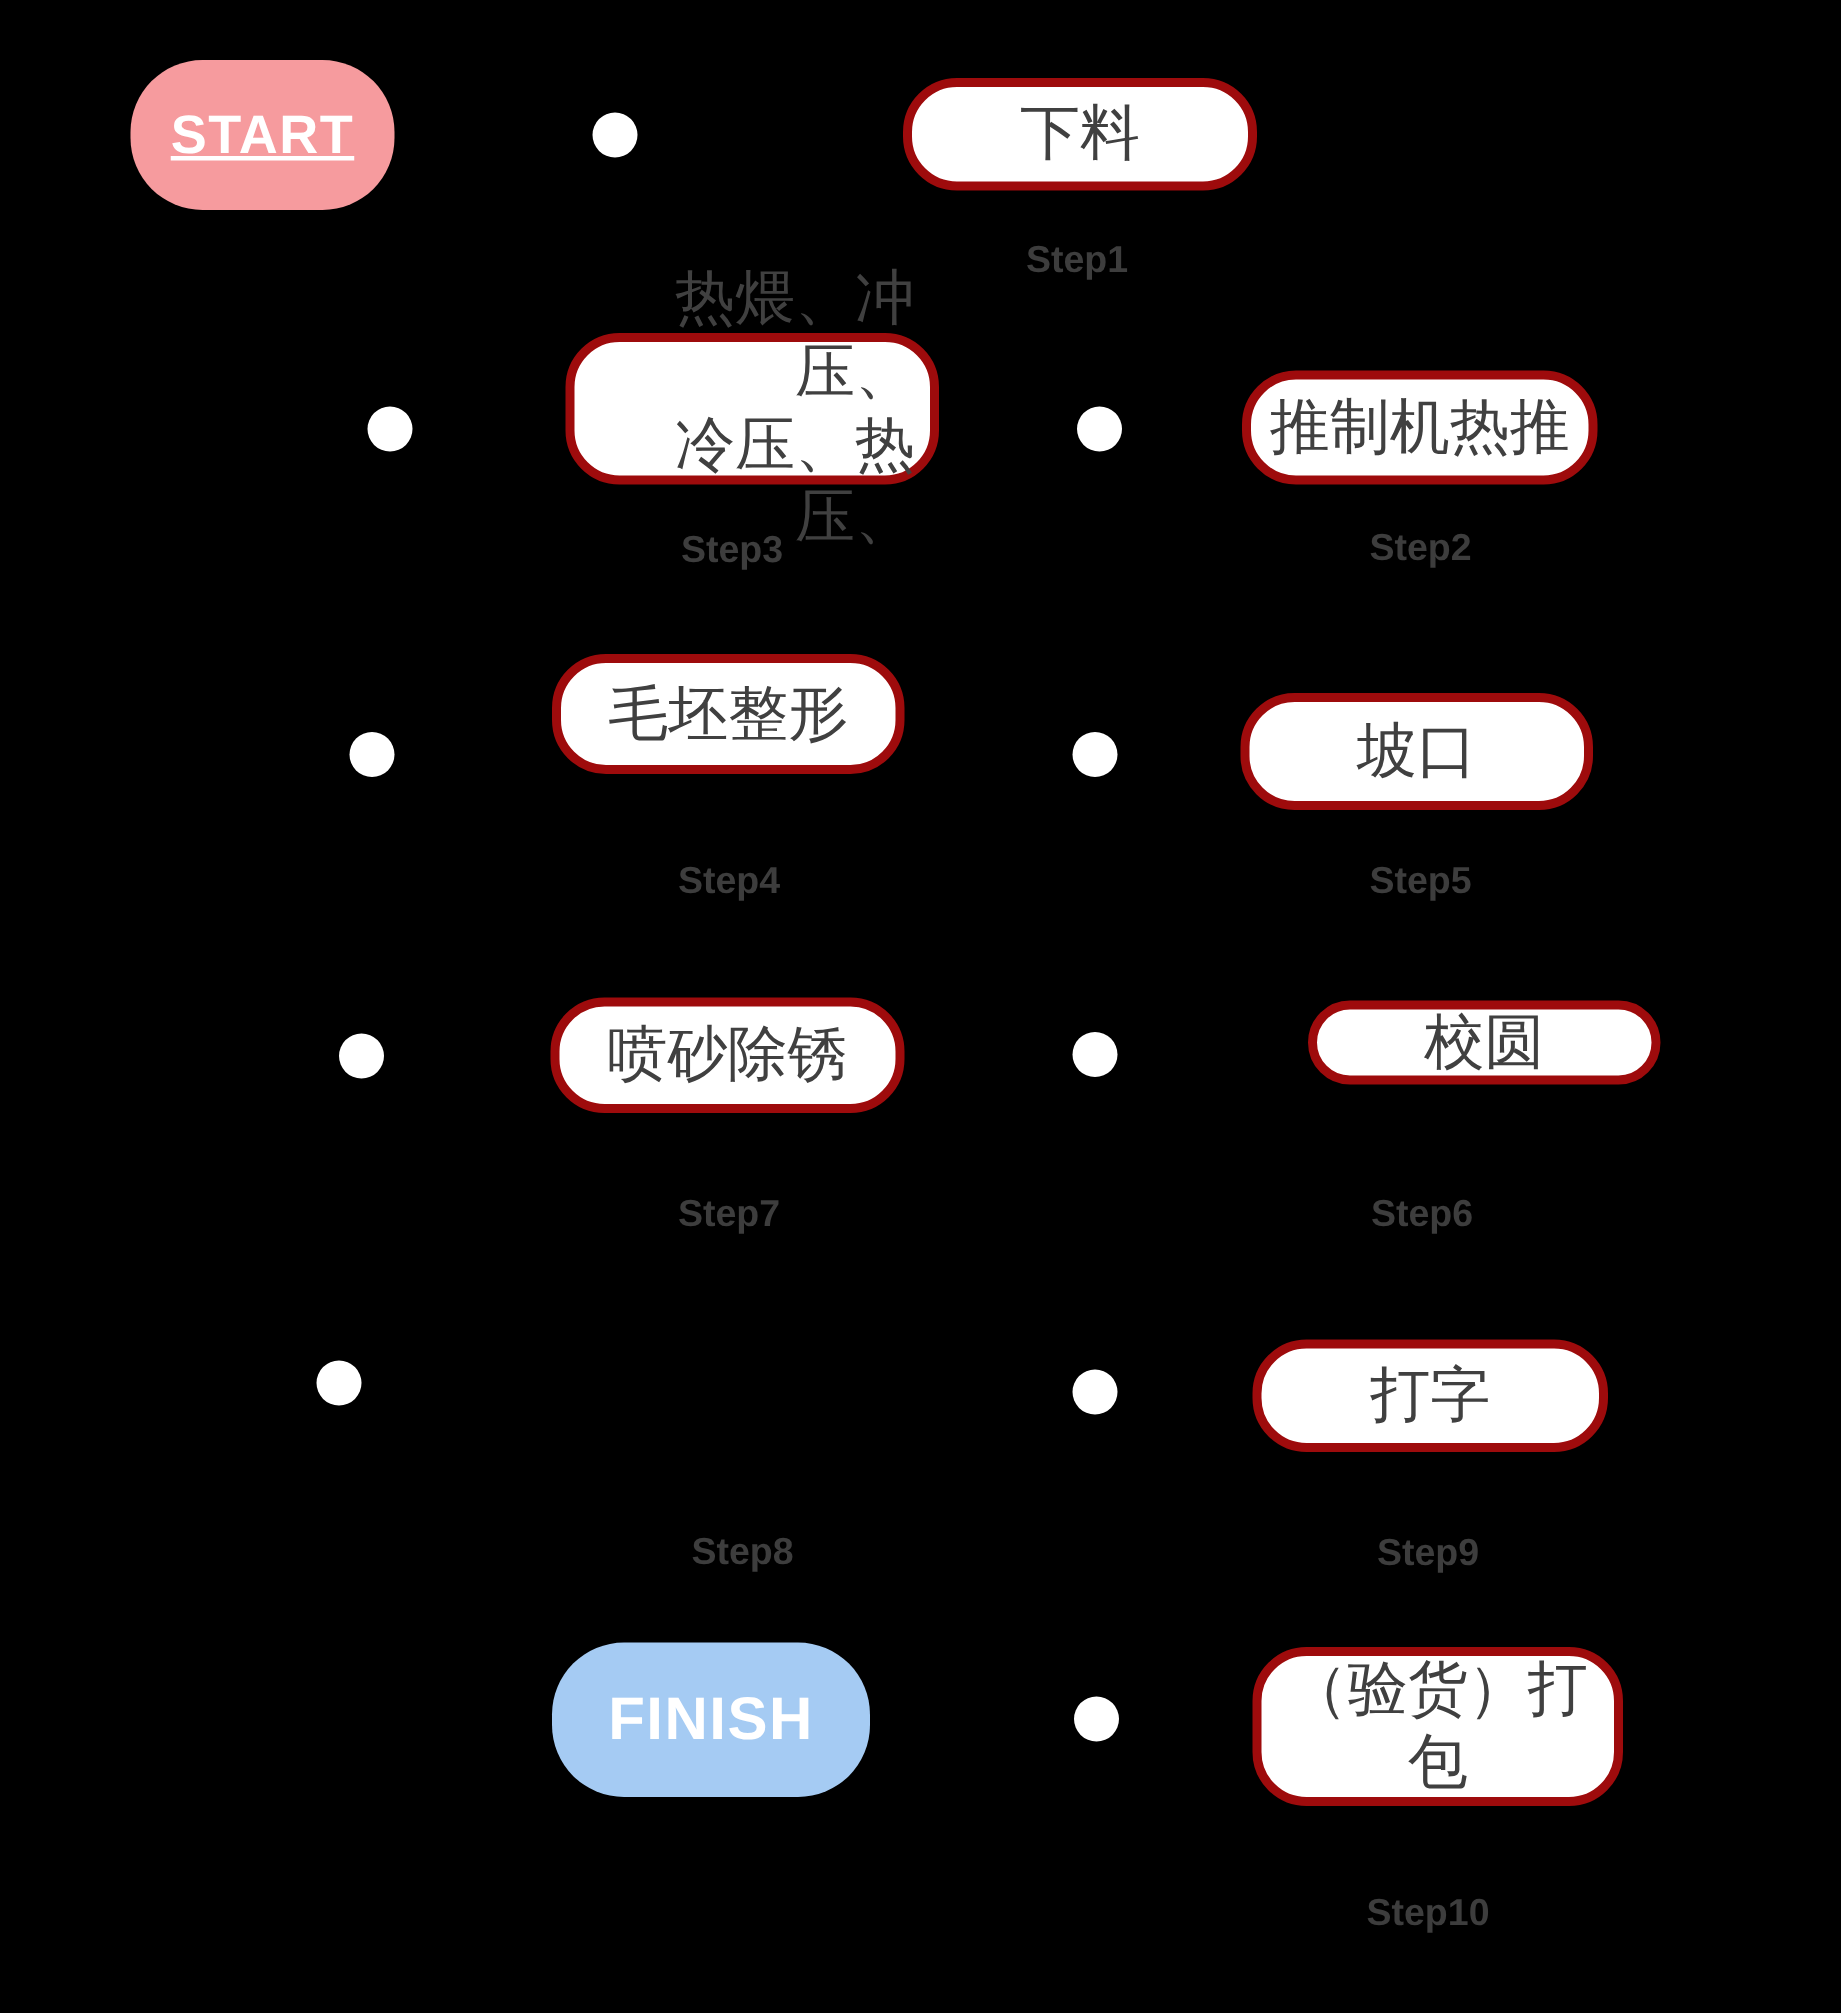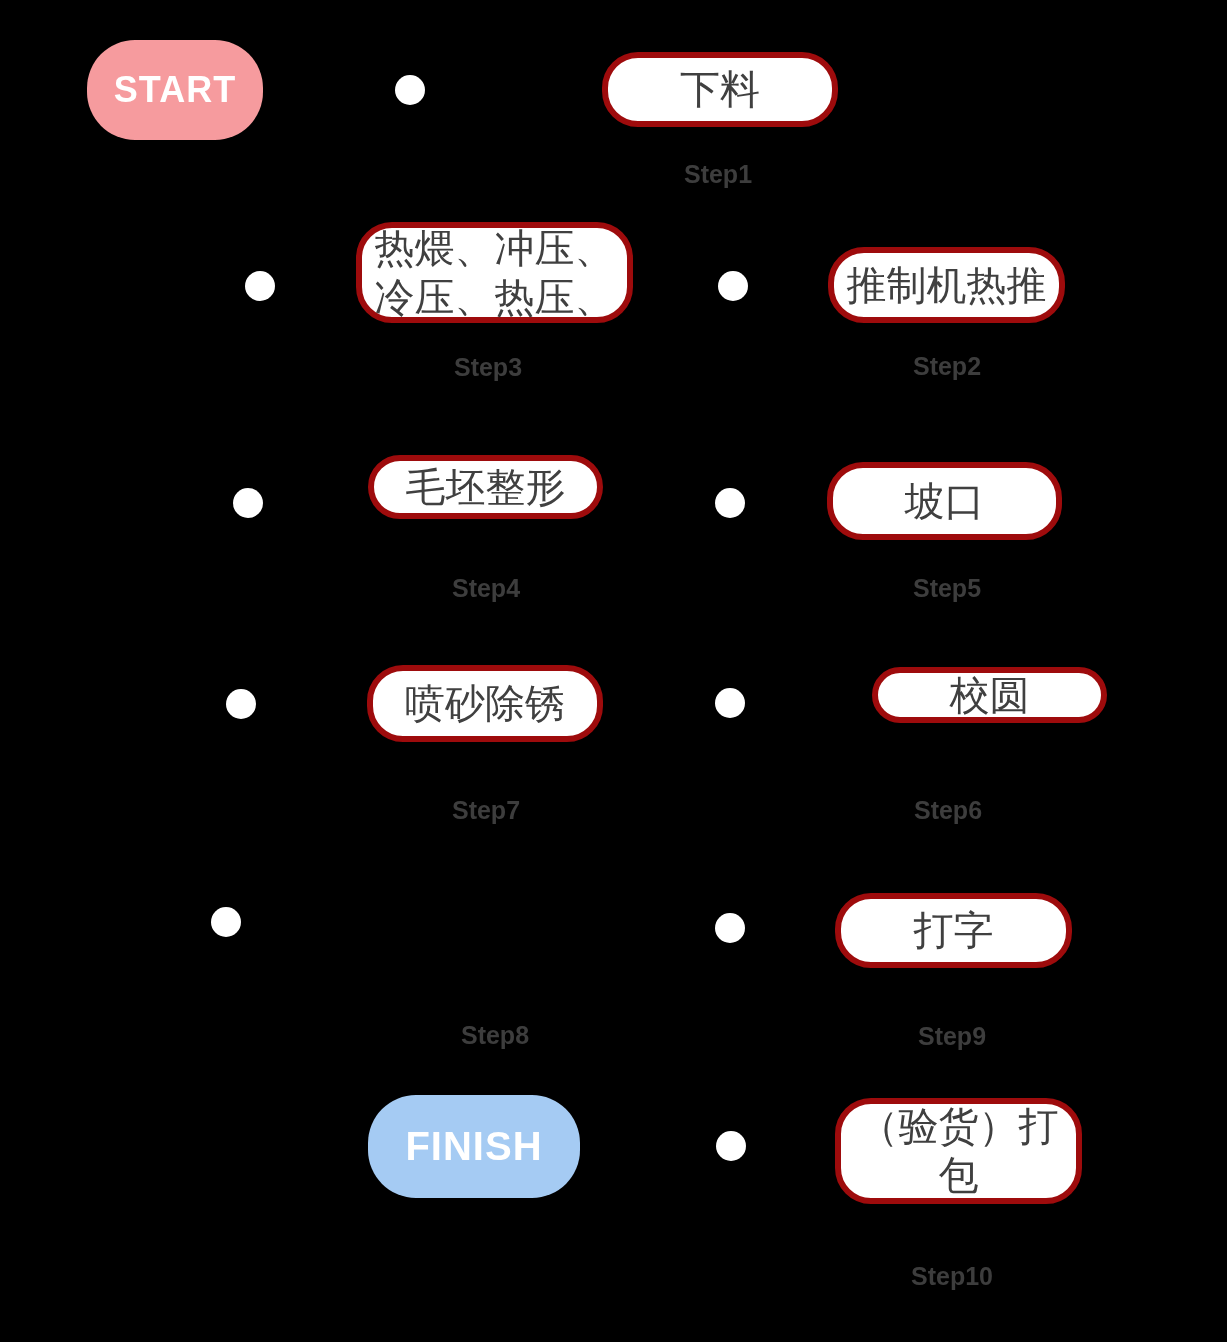--- a/index.html
+++ b/index.html
@@ -66,41 +66,41 @@
     border-radius: 50%;
     background: var(--dot, #fff);
     transform: translate(-50%, -50%);
   }
 </style>
 </head>
 <body>
 
 <div class="canvas">
 
-  <div class="node terminal start" style="left: 87px; top: 40px; width: 176px; height: 100px;">
+  <div class="node terminal start" style="left: 87px; top: 40px; width: 176px; height: 100px; text-decoration: underline;">
     <span class="node-label">START</span>
   </div>
 
   <div class="node process" style="left: 602px; top: 52px; width: 236px; height: 75px;">
     <span class="node-label">下料</span>
   </div>
   <div class="step-label" style="left: 718px; top: 174px;">Step1</div>
 
-  <div class="node process" style="left: 356px; top: 222px; width: 277px; height: 101px; text-align: right;">
+  <div class="node process" style="left: 377px; top: 222px; width: 249px; height: 101px; text-align: right;">
     <span class="node-label">热煨、冲压、
 冷压、热压、</span>
   </div>
   <div class="step-label" style="left: 488px; top: 367px;">Step3</div>
 
   <div class="node process" style="left: 828px; top: 247px; width: 237px; height: 76px;">
     <span class="node-label">推制机热推</span>
   </div>
   <div class="step-label" style="left: 947px; top: 366px;">Step2</div>
 
-  <div class="node process" style="left: 368px; top: 455px; width: 235px; height: 64px;">
+  <div class="node process" style="left: 368px; top: 436px; width: 235px; height: 80px;">
     <span class="node-label">毛坯整形</span>
   </div>
   <div class="step-label" style="left: 486px; top: 588px;">Step4</div>
 
   <div class="node process" style="left: 827px; top: 462px; width: 235px; height: 78px;">
     <span class="node-label">坡口</span>
   </div>
   <div class="step-label" style="left: 947px; top: 588px;">Step5</div>
 
   <div class="node process" style="left: 367px; top: 665px; width: 236px; height: 77px;">

